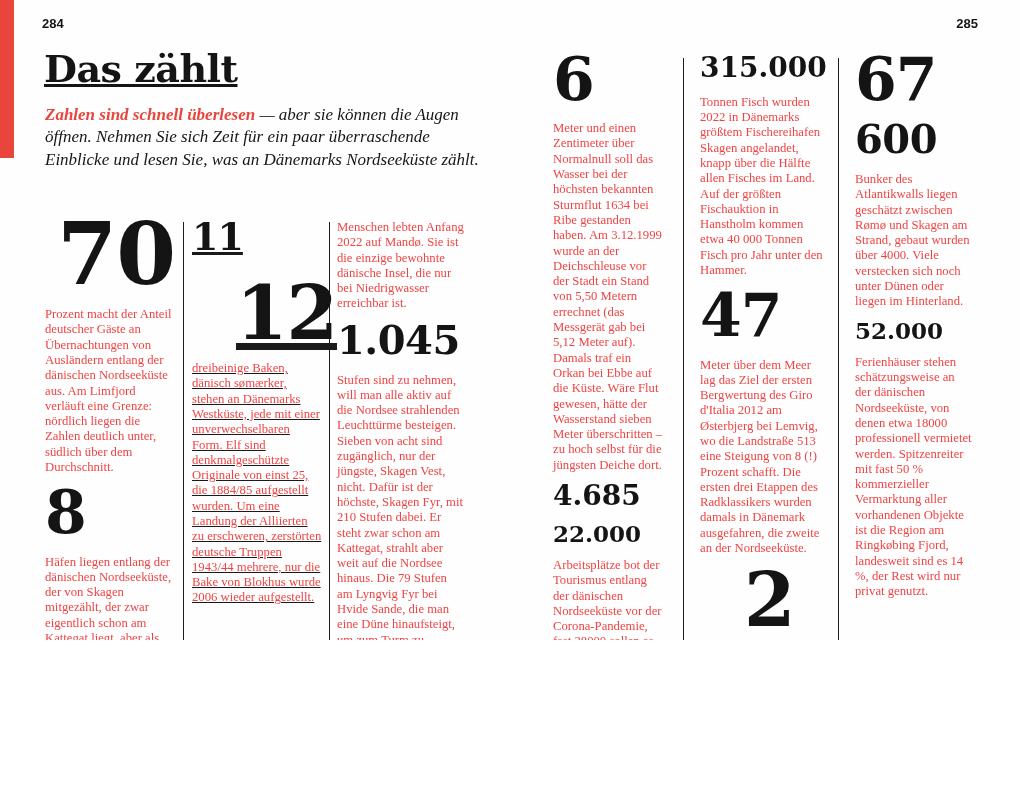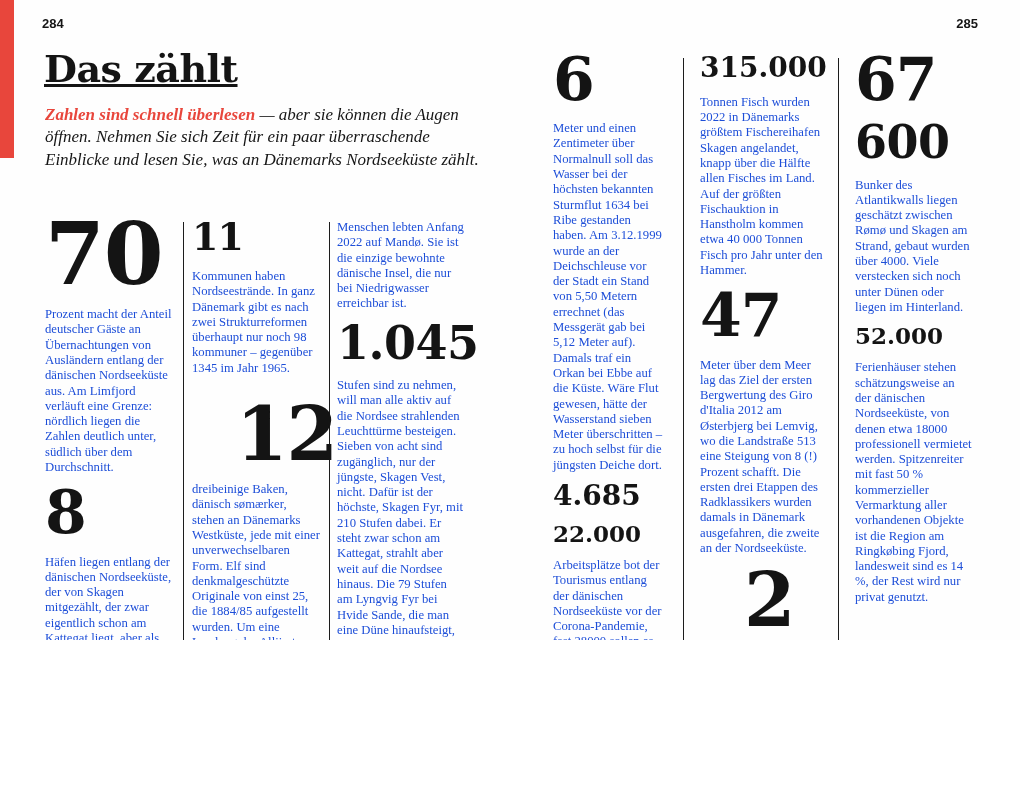--- a/index.html
+++ b/index.html
@@ -27,30 +27,30 @@
   }
   .intro .lead { color:#e8463c; font-weight:700; }
   .col { position:absolute; }
   .stat + .stat { margin-top:24px; }
   .mt-sm { margin-top:10px !important; }
   .mt-md { margin-top:24px !important; }
   .num {
     font-family:"DejaVu Serif", serif; font-weight:700; line-height:0.92;
     letter-spacing:-1px; color:#141414; margin-bottom:14px;
   }
-  .sz-a { font-size:86px; }  
+  .sz-a { font-size:86px;text-align:right; }  
   .sz-b { font-size:74px;margin-left:44px; }  
   .sz-c { font-size:60px; }  
   .sz-d { font-size:52px; }  
-  .sz-e { font-size:46px; letter-spacing:-0.5px; }  
+  .sz-e { font-size:40px; letter-spacing:-0.5px; }  
   .sz-f { font-size:38px; }  
   .sz-g { font-size:28px; letter-spacing:0; }  
   .sz-h { font-size:23px; letter-spacing:0; }  
   .body {
-    font-size:12.7px; line-height:15.3px; color:#1d4ed8;
+    font-size:12.7px; line-height:15.3px; color:#ef4444;
     hyphens:auto; -webkit-hyphens:auto; overflow-wrap:break-word;
   }
   .divider { position:absolute; width:1px; background:#1c1c1c; }
   .div-1 { left:183px; top:222px; height:564px; }
   .div-2 { left:329px; top:222px; height:564px; }
   .div-3 { left:683px; top:58px;  height:728px; }
   .div-4 { left:838px; top:58px;  height:728px; }
 </style>
 </head>
 <body>
@@ -75,24 +75,23 @@
     <div class="stat">
       <div class="num sz-a">70</div>
       <p class="body">Prozent macht der Anteil deutscher Gäste an Übernachtungen von Ausländern entlang der dänischen Nordseeküste aus. Am Limfjord verläuft eine Grenze: nördlich liegen die Zahlen deutlich unter, südlich über dem Durchschnitt.</p>
     </div>
     <div class="stat mt-sm">
       <div class="num sz-c">8</div>
       <p class="body">Häfen liegen entlang der dänischen Nordseeküste, der von Skagen mitgezählt, der zwar eigentlich schon am Kattegat liegt, aber als Nordseehafen gilt. Der älteste, Esbjerg, wurde erst 1868 angelegt, der jüngste, Hanstholm, 1967. Das Attribut ›pittoresk‹ trifft auf keinen von ihnen zu.</p>
     </div>
   </section>
 
-  <section class="col" style="left:192px; top:220px; width:130px;">
+  <section class="col" style="left:192px; top:220px; width:130px;text-decoration:underline;">
     <div class="stat">
       <div class="num sz-f">11</div>
-      <p class="body">Kommunen haben Nordseestrände. In ganz Dänemark gibt es nach zwei Strukturreformen überhaupt nur noch 98 kommuner – gegenüber 1345 im Jahr 1965.</p>
     </div>
     <div class="stat mt-md">
       <div class="num sz-b">12</div>
       <p class="body">dreibeinige Baken, dänisch sømærker, stehen an Dänemarks Westküste, jede mit einer unverwechselbaren Form. Elf sind denkmalgeschützte Originale von einst 25, die 1884/85 aufgestellt wurden. Um eine Landung der Alliierten zu erschweren, zerstörten deutsche Truppen 1943/44 mehrere, nur die Bake von Blokhus wurde 2006 wieder aufgestellt.</p>
     </div>
   </section>
 
   <section class="col" style="left:337px; top:220px; width:127px;">
     <div class="stat">
       <p class="body">Menschen lebten Anfang 2022 auf Mandø. Sie ist die einzige bewohnte dänische Insel, die nur bei Niedrigwasser erreichbar ist.</p>

